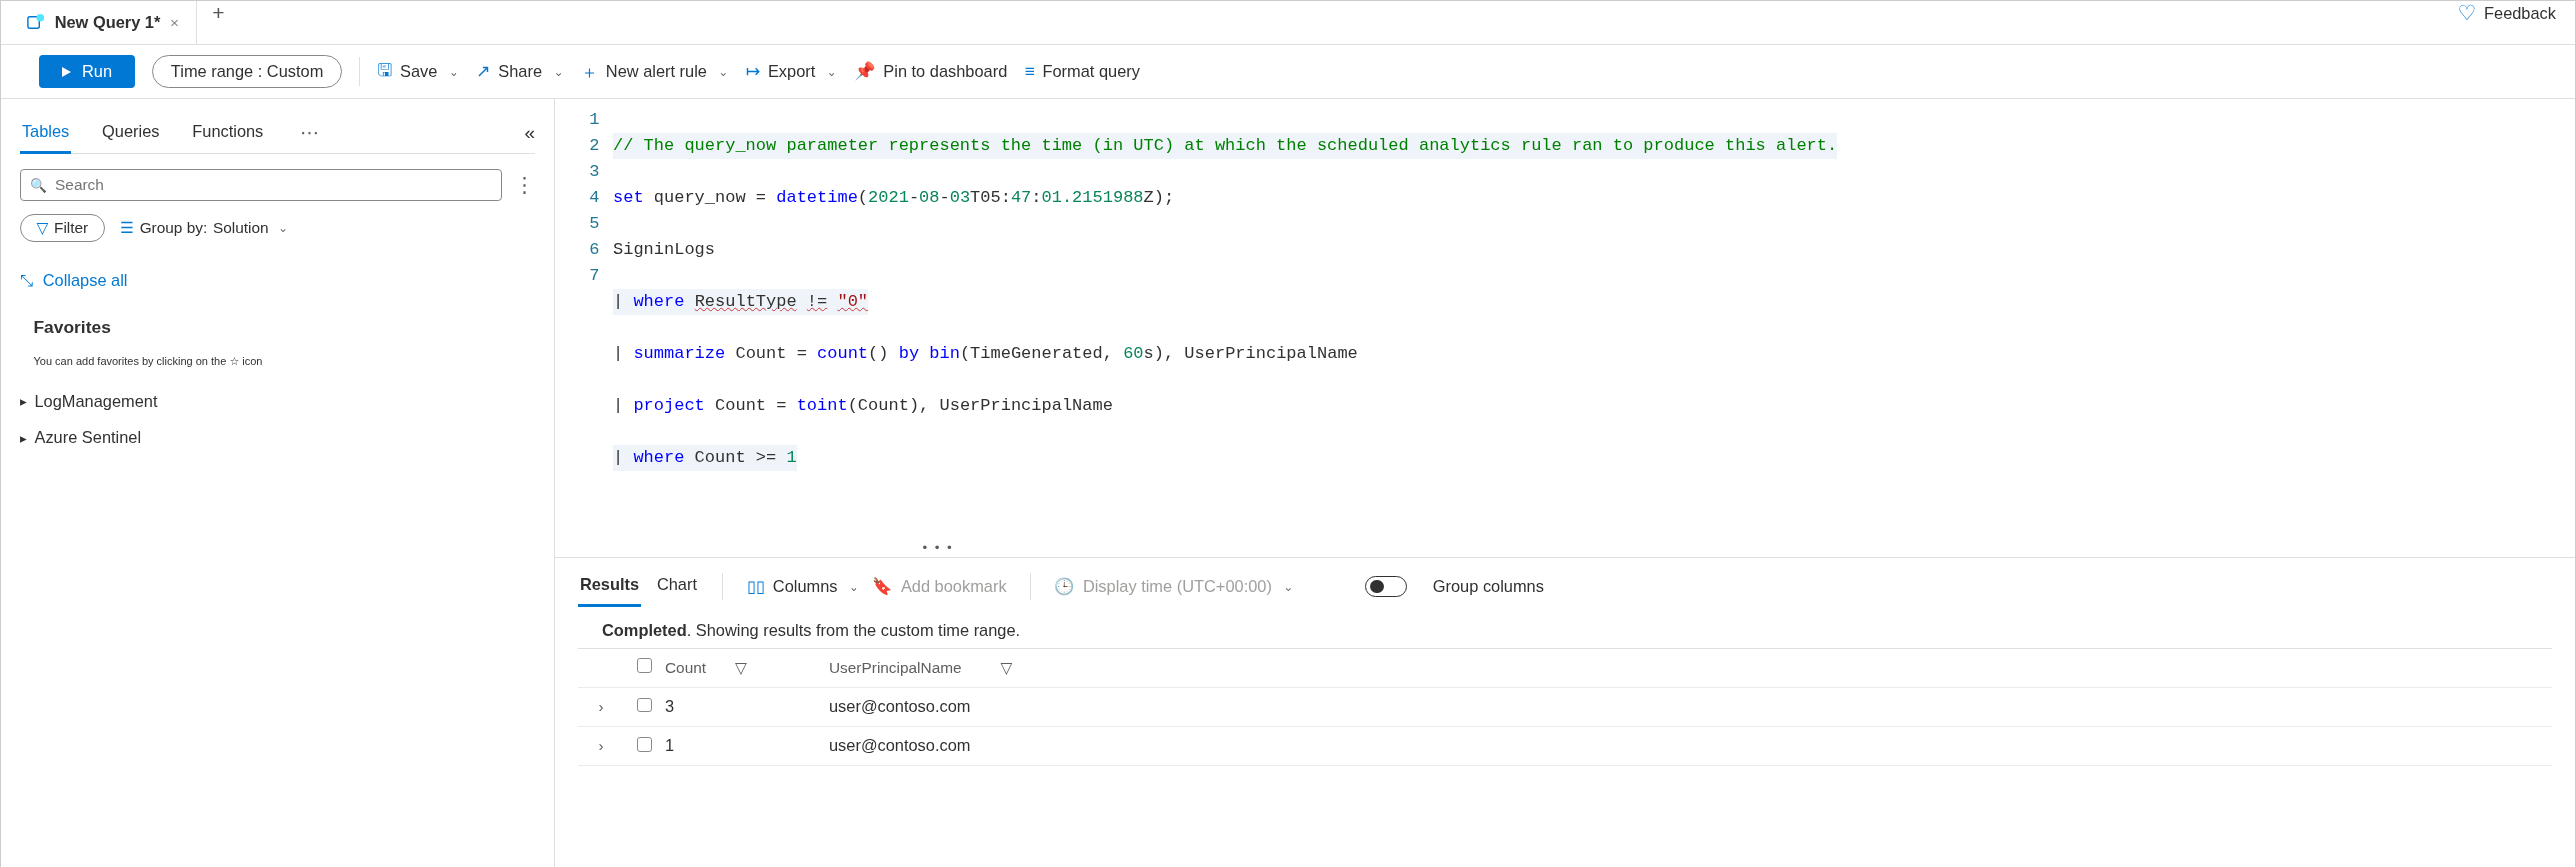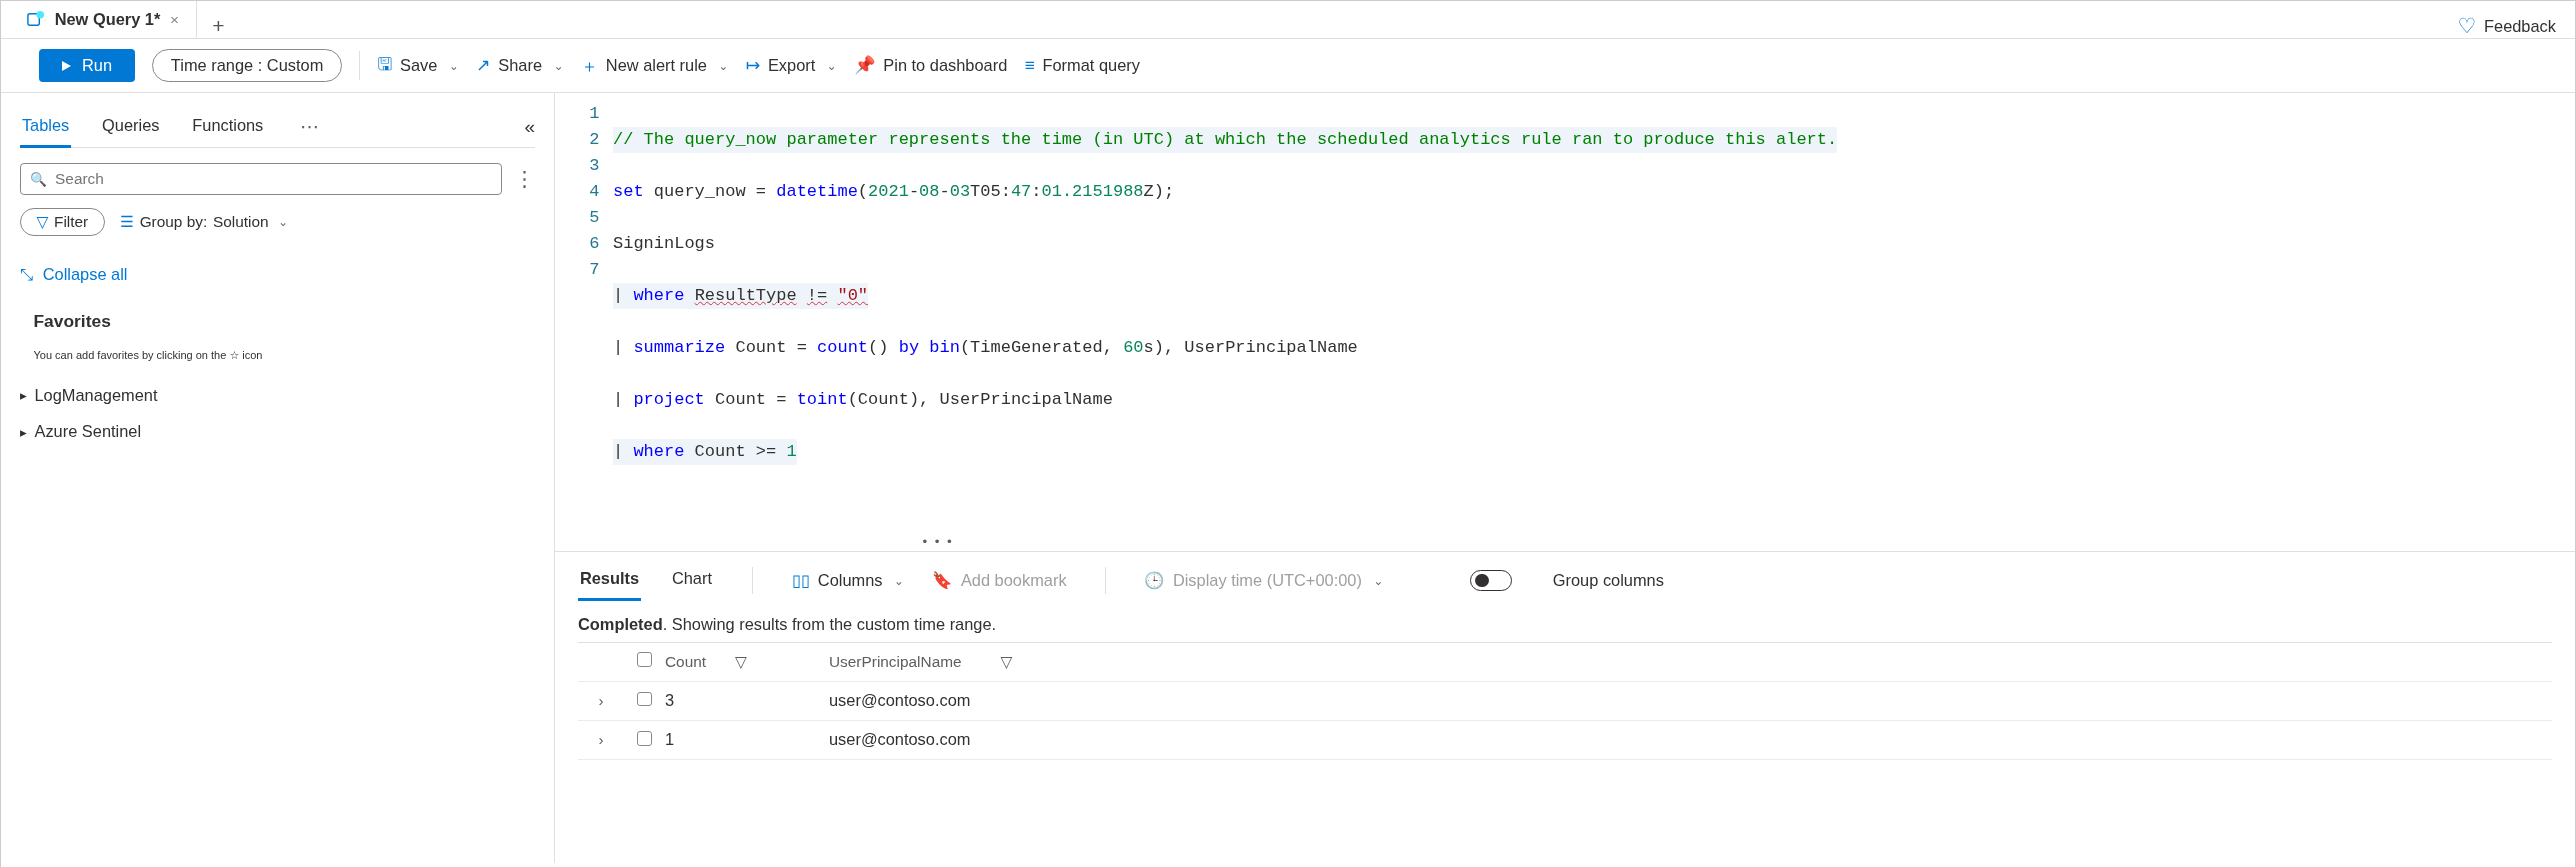--- a/index.html
+++ b/index.html
@@ -1,19 +1,19 @@
 <!DOCTYPE html>
 <html><head>
 <meta charset="utf-8">
 <style>
   * { box-sizing: border-box; margin: 0; padding: 0; }
   body { font-family: "Segoe UI", Arial, sans-serif; font-size: 13.5px; color: #323130; background: #fff; width: 2576px; height: 868px; overflow: hidden; border: 1px solid #ccc; transform-origin: top left; }
 
   
-  .tabbar { display: flex; align-items: flex-end; height: 38px; border-bottom: 1px solid #e1dfdd; padding-left: 7.7px; }
+  .tabbar { display: flex; align-items: flex-start; height: 44px; border-bottom: 1px solid #e1dfdd; padding-left: 7.7px; }
   .tab { display: flex; align-items: center; gap: 9.6px; padding: 0 17.4px; height: 100%; border-right: 1px solid #e1dfdd; }
   .tab .badge-icon { width: 19px; height: 19px; color: #0078d4; }
   .tab-title { font-weight: 600; font-size: 16.4px; }
   .tab-close { color: #888; font-size: 15.4px; cursor: pointer; }
   .tabbar .add { width: 42px; text-align: center; font-size: 21px; color: #555; }
   .tabbar .spacer { flex: 1; }
   .feedback { display: flex; align-items: center; gap: 7.7px; padding: 0 19px; color: #323130; font-size: 16.4px; }
   .heart { color: #0078d4; font-size: 21px; }
 
   
@@ -75,31 +75,31 @@
   .c-str { color: #a31515; }
   .c-num { color: #098658; }
   .c-type{ color: #0000ff; }
   .pipe  { color: #323130; }
   .sq { text-decoration: underline wavy #d13438; text-decoration-thickness: 1px; }
 
   .more-dots { text-align: center; color: #605e5c; letter-spacing: 1.9px; margin: 1.9px 0; padding-right: 1254px; }
 
   
   .res-bar { border-top: 1px solid #e1dfdd; padding: 9.6px 23px 0 23px; }
-  .res-tabs { display: flex; gap: 29px; align-items: center; }
+  .res-tabs { display: flex; gap: 14px; align-items: center; }
   .res-tab { padding: 7.7px 1.9px 11.6px 1.9px; font-size: 16.4px; position: relative; cursor: pointer; }
   .res-tab.selected { font-weight: 600; color: #323130; }
   .res-tab.selected::after { content: ""; position: absolute; left: 0; right: 0; bottom: -1px; height: 2.9px; background: #0078d4; }
   .res-sep { width: 1px; height: 27px; background: #e1dfdd; margin: 0 9.6px; }
   .res-item { display: flex; align-items: center; gap: 7.7px; font-size: 16.4px; color: #323130; }
   .res-item.dis { color: #a19f9d; }
   .toggle { width: 42px; height: 21px; border: 1px solid #323130; border-radius: 11.6px; position: relative; margin-left: 58px; }
   .toggle::after { content: ""; position: absolute; width: 13.5px; height: 13.5px; border-radius: 50%; background: #323130; top: 2.9px; left: 3.9px; }
   .res-status { margin: 15.4px 0 7.7px 0; font-size: 16.4px; }
-  .res-status b { font-weight: 600; }
+  .res-status b { font-weight: 600; margin-left: 24px; }
 
   
   .rtable { border-top: 1px solid #e1dfdd; }
   .rhead, .rrow { display: flex; align-items: center; padding: 9.6px 0; border-bottom: 1px solid #edebe9; }
   .rhead { color: #605e5c; font-size: 15.4px; }
   .cell-exp { width: 46px; text-align: center; color: #605e5c; font-size: 15.4px; }
   .cell-chk { width: 41px; text-align: center; }
   .cell-chk .box { width: 14.5px; height: 14.5px; border: 1px solid #8a8886; border-radius: 2.9px; display: inline-block; }
   .cell-count { width: 164px; display: flex; align-items: center; gap: 29px; }
   .cell-upn { flex: 1; display: flex; align-items: center; gap: 39px; }

